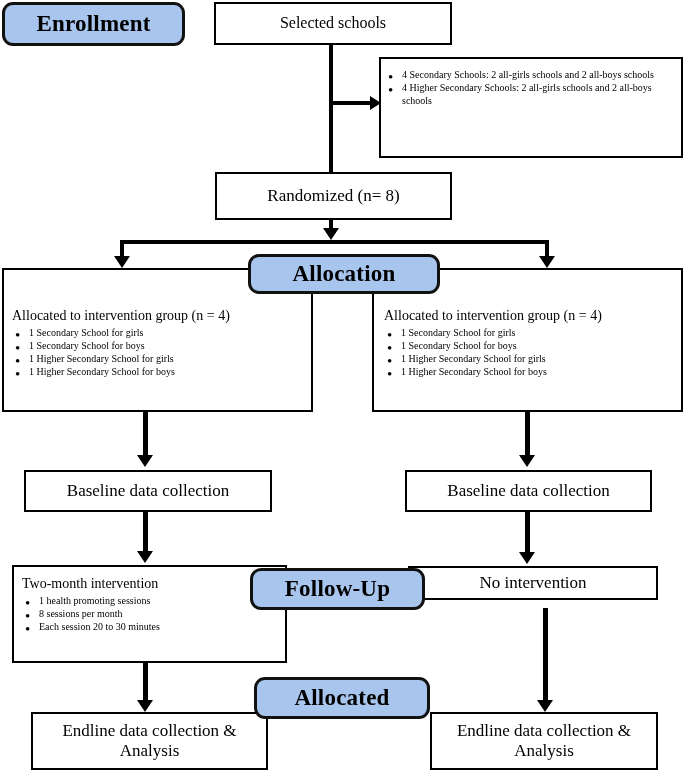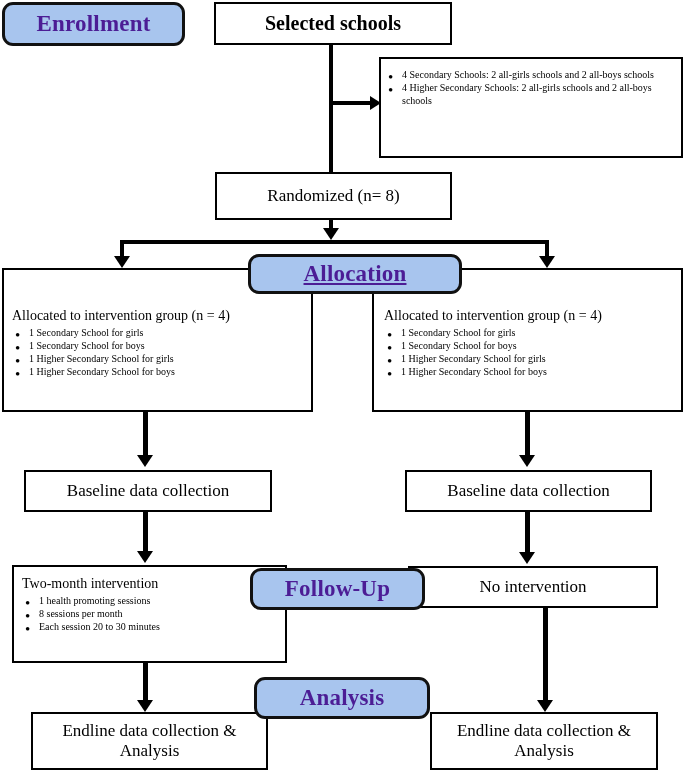--- a/index.html
+++ b/index.html
@@ -19,21 +19,21 @@
     border:2px solid #000000;
     z-index:3;
   }
   .box.center{
     display:flex;
     align-items:center;
     justify-content:center;
     text-align:center;
   }
   .box .ttl{font-size:17px;line-height:1.18;}
-  .box .ttl.bold{font-weight:bold;font-size:20px;}
+  .box .ttl.bold{font-weight:normal;font-size:16px;}
   
   .blist{
     list-style:none;
     margin:0;
     padding:0;
   }
   .blist li{
     position:relative;
     padding-left:17px;
     font-size:10px;
@@ -56,21 +56,21 @@
   
   .badge{
     position:absolute;
     box-sizing:border-box;
     background:#a8c5ee;
     border:3px solid #111111;
     border-radius:11px;
     display:flex;
     align-items:center;
     justify-content:center;
-    color:#4c1d95;
+    color:#000000;
     font-weight:bold;
     font-size:23px;
     letter-spacing:.2px;
     z-index:9;
   }
   
   .vline{position:absolute;background:#000000;z-index:2;}
   .hline{position:absolute;background:#000000;z-index:2;}
   .arrowdown{
     position:absolute;
@@ -120,21 +120,21 @@
 
   <div class="vline" style="left:329px;top:210px;width:4px;height:22px;"></div>
   <div class="arrowdown" style="left:323px;top:228px;"></div>
 
   <div class="hline" style="left:120px;top:240px;width:429px;height:4px;"></div>
   <div class="vline" style="left:120px;top:240px;width:4px;height:20px;"></div>
   <div class="arrowdown" style="left:114px;top:256px;"></div>
   <div class="vline" style="left:545px;top:240px;width:4px;height:20px;"></div>
   <div class="arrowdown" style="left:539px;top:256px;"></div>
 
-  <div class="badge" style="left:248px;top:254px;width:214px;height:40px;text-decoration:underline;">
+  <div class="badge" style="left:248px;top:254px;width:192px;height:40px;">
     <span>Allocation</span>
   </div>
 
   <div class="box" style="left:2px;top:268px;width:311px;height:144px;padding:37px 6px 0 8px;">
     <div class="lead">Allocated to intervention group (n = 4)</div>
     <ul class="blist">
       <li>1 Secondary School for girls</li>
       <li>1 Secondary School for boys</li>
       <li>1 Higher Secondary School for girls</li>
       <li>1 Higher Secondary School for boys</li>
@@ -174,31 +174,31 @@
 
   <div class="box" style="left:12px;top:565px;width:275px;height:98px;padding:8px 6px 16px 8px;">
     <div class="lead">Two-month intervention</div>
     <ul class="blist">
       <li>1 health promoting sessions</li>
       <li>8 sessions per month</li>
       <li>Each session 20 to 30 minutes</li>
     </ul>
   </div>
 
-  <div class="box center" style="left:408px;top:566px;width:250px;height:42px;">
+  <div class="box center" style="left:408px;top:566px;width:250px;height:34px;">
     <span class="ttl">No intervention</span>
   </div>
 
   <div class="vline" style="left:143px;top:663px;width:5px;height:40px;"></div>
   <div class="arrowdown" style="left:137px;top:700px;"></div>
   <div class="vline" style="left:543px;top:608px;width:5px;height:95px;"></div>
   <div class="arrowdown" style="left:537px;top:700px;"></div>
 
   <div class="badge" style="left:254px;top:677px;width:176px;height:42px;">
-    <span>Analysis</span>
+    <span>Allocated</span>
   </div>
 
   <div class="box center" style="left:31px;top:712px;width:237px;height:58px;padding:0 6px;">
     <span class="ttl">Endline data collection &amp; Analysis</span>
   </div>
   <div class="box center" style="left:430px;top:712px;width:228px;height:58px;padding:0 6px;">
     <span class="ttl">Endline data collection &amp; Analysis</span>
   </div>
 
 </div>

